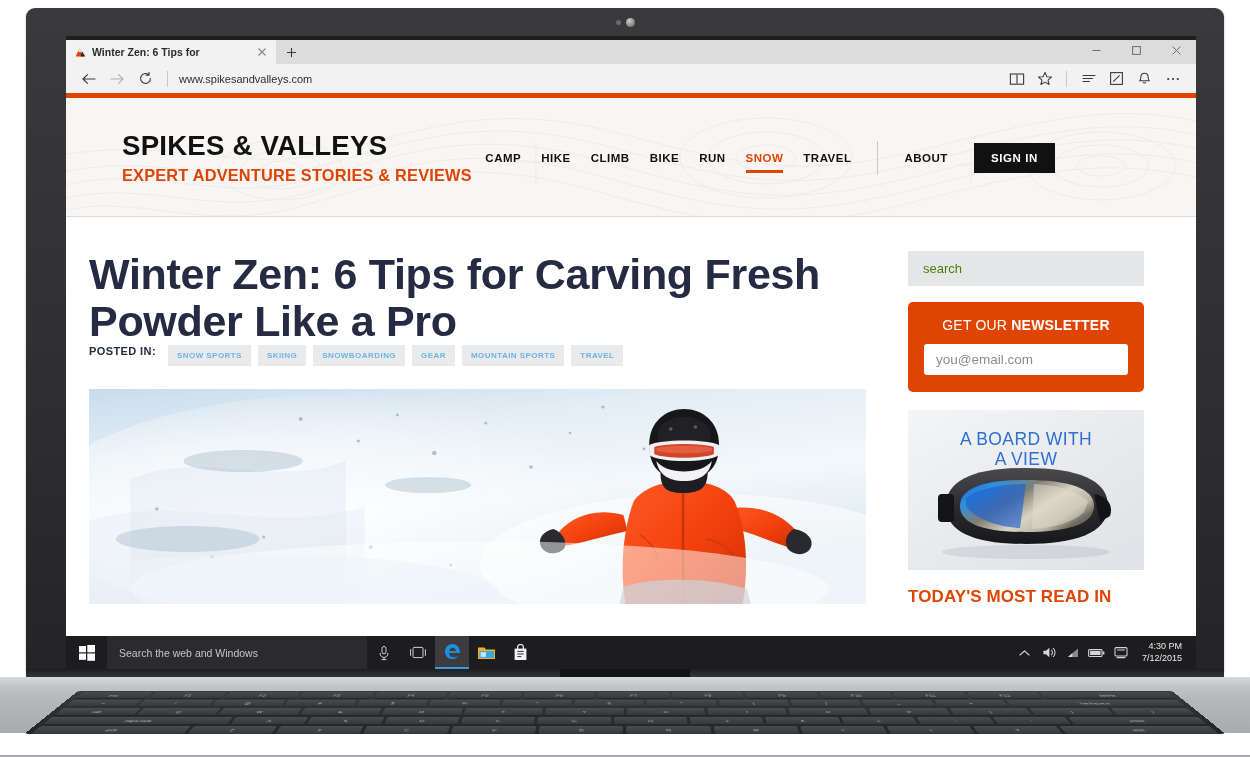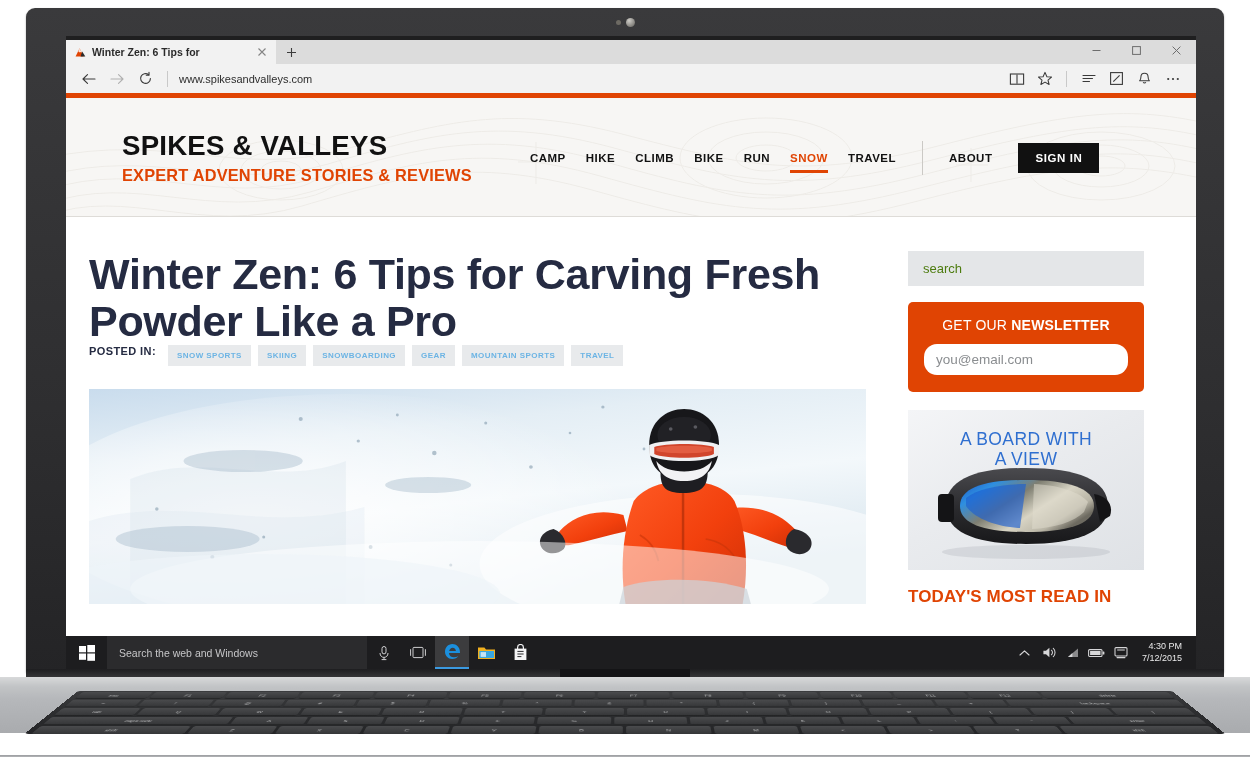--- a/index.html
+++ b/index.html
@@ -120,21 +120,21 @@
   .brand-name{
     font-size:28.5px;font-weight:bold;color:#111111;letter-spacing:.2px;
     line-height:1;font-family:"Liberation Sans",sans-serif;
     transform:scaleX(.97);transform-origin:left center;
   }
   .brand-tag{
     margin-top:7px;font-size:16.5px;font-weight:bold;color:#e04403;
     letter-spacing:.2px;line-height:1;transform:scaleX(.99);transform-origin:left center;
   }
   .mainnav{
-    flex:1;display:flex;align-items:center;justify-content:center;gap:0;
+    flex:1;display:flex;align-items:center;justify-content:flex-start;gap:0;
     margin-top:2px;
   }
   .navlink{
     font-size:11.5px;font-weight:bold;color:#111111;letter-spacing:.5px;
     padding:0 10px;position:relative;white-space:nowrap;
   }
   .navlink.active{color:#e04403;}
   .navlink.active::after{
     content:"";position:absolute;left:10px;right:10px;bottom:-9px;height:3px;background:#e04403;
   }
@@ -167,21 +167,21 @@
     height:35px;background:#e4e6e8;display:flex;align-items:center;
     padding:0 15px;box-sizing:border-box;font-size:13px;color:#4d7c0f;
   }
   .newsletter{
     margin-top:16px;background:#e04403;border-radius:5px;padding:15px 16px 17px;
     box-sizing:border-box;text-align:center;
   }
   .nl-title{font-size:14px;color:#ffffff;letter-spacing:.2px;}
   .nl-title b{font-weight:bold;}
   .nl-input{
-    margin-top:11px;height:31px;background:#ffffff;border-radius:13px;
+    margin-top:11px;height:31px;background:#ffffff;border-radius:3px;
     display:flex;align-items:center;padding:0 12px;box-sizing:border-box;
     font-size:13.5px;color:#8a8d90;text-align:left;
   }
   .adbox{
     margin-top:18px;height:160px;position:relative;overflow:hidden;
     background:linear-gradient(150deg,#f4f5f7 0%,#e9ebee 45%,#dfe2e6 100%);
   }
   .ad-title{
     position:absolute;left:0;right:0;top:19px;text-align:center;
     font-size:17.5px;color:#2f6fd0;line-height:1.16;letter-spacing:.4px;

